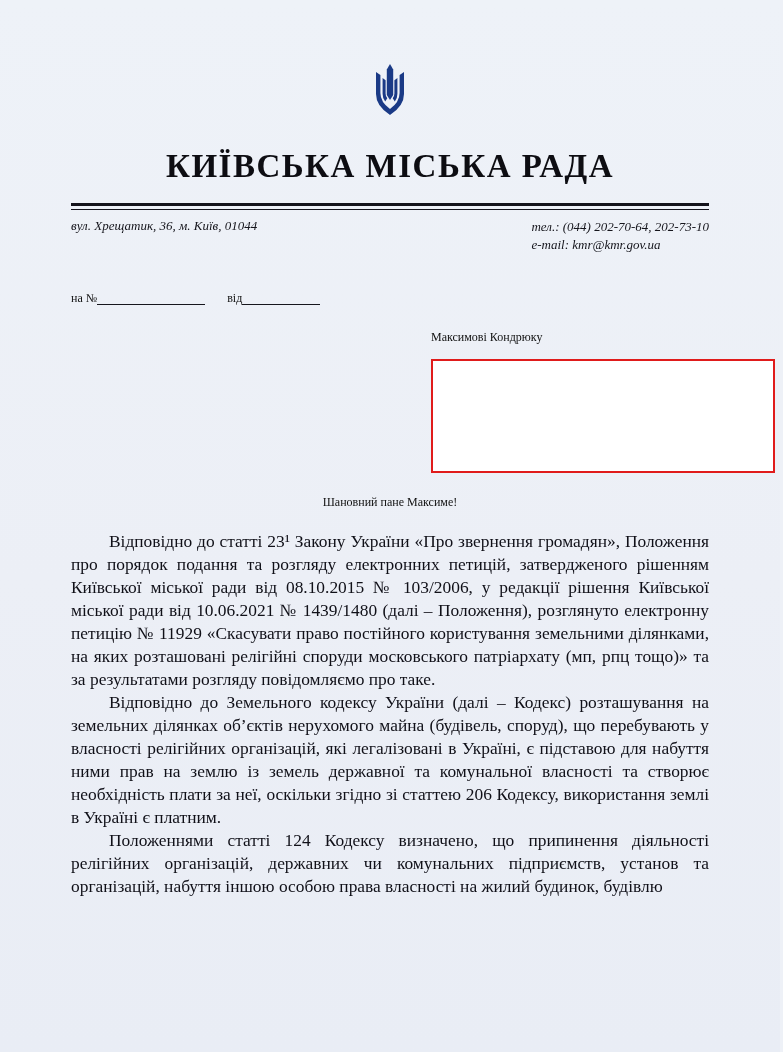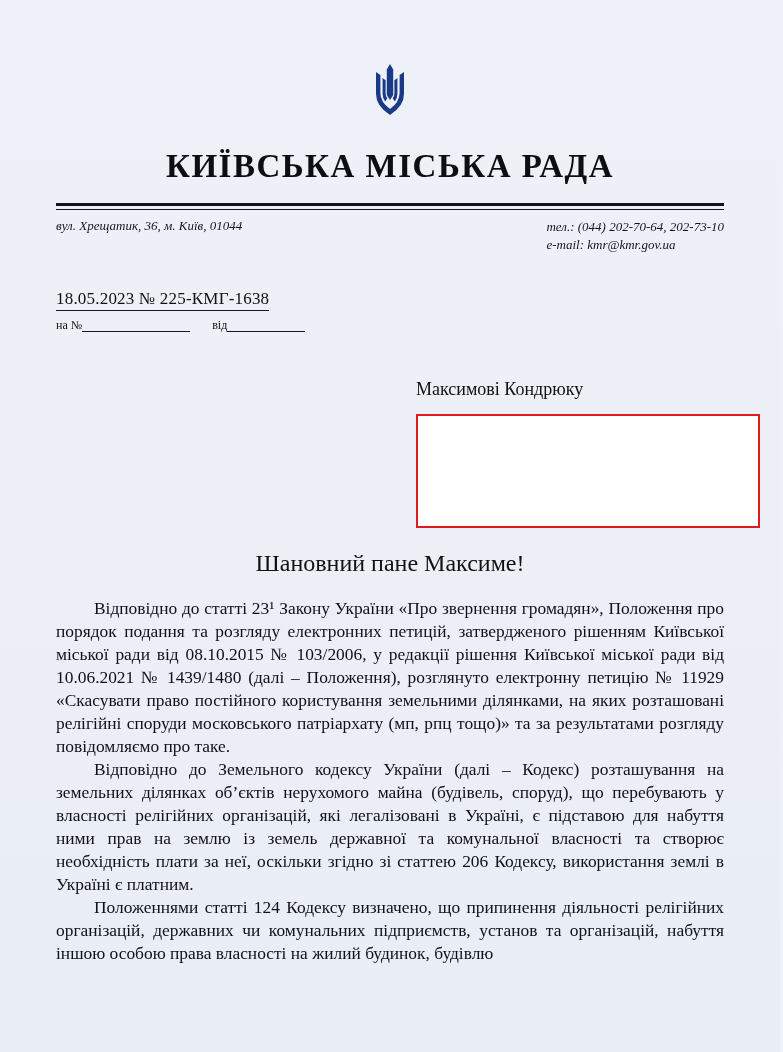--- a/index.html
+++ b/index.html
@@ -13,21 +13,21 @@
     font-family: "Liberation Serif", serif;
     color: #111111;
     overflow: hidden;
   }
   .page {
     position: relative;
     width: 780px;
     height: 1052px;
     background: linear-gradient(180deg, #eef2f8 0%, #eceff6 55%, #e9edf5 100%);
     box-sizing: border-box;
-    padding: 0 56px;
+    padding: 0 71px;
   }
 
   
   .emblem-wrap {
     padding-top: 62px;
     text-align: center;
     height: 66px;
   }
   .emblem {
     display: inline-block;
@@ -100,38 +100,38 @@
     border-bottom: 1.2px solid #16161d;
     height: 15px;
     vertical-align: -3px;
   }
   .ul-w1 { width: 108px; }
   .ul-w2 { width: 78px; }
   .gap-sm { display: inline-block; width: 22px; }
 
   
   .addressee {
-    margin-top: 46px;
+    margin-top: 24px;
     margin-left: 360px;
-    font-size: 18px;
+    font-size: 12px;
   }
   .redaction {
     margin-top: 14px;
     margin-left: 360px;
     width: 340px;
     height: 110px;
     border: 2px solid #e01b1b;
     background: #ffffff;
   }
 
   
   .salutation {
     margin-top: 22px;
     text-align: center;
-    font-size: 24px;
+    font-size: 12px;
   }
 
   
   .body-text {
     margin-top: 20px;
     font-size: 17.4px;
     line-height: 1.32;
     text-align: justify;
     color: #101018;
   }
@@ -167,23 +167,20 @@
 
   <div class="contacts">
     <div class="left">вул. Хрещатик, 36, м. Київ, 01044</div>
     <div class="right">
       <div>тел.: (044) 202-70-64,  202-73-10</div>
       <div>e-mail: kmr@kmr.gov.ua</div>
     </div>
   </div>
 
   <div class="refblock">
-    <div>
-      <span class="ref-line1">18.05.2023 № 225-КМГ-1638</span>
-    </div>
     <div class="ref-line2">
       <span>на №</span><span class="ul-blank ul-w1"></span><span class="gap-sm"></span><span>від</span><span class="ul-blank ul-w2"></span>
     </div>
   </div>
 
   <div class="addressee">Максимові Кондрюку</div>
 
   <div class="redaction"></div>
 
   <div class="salutation">Шановний пане Максиме!</div>

